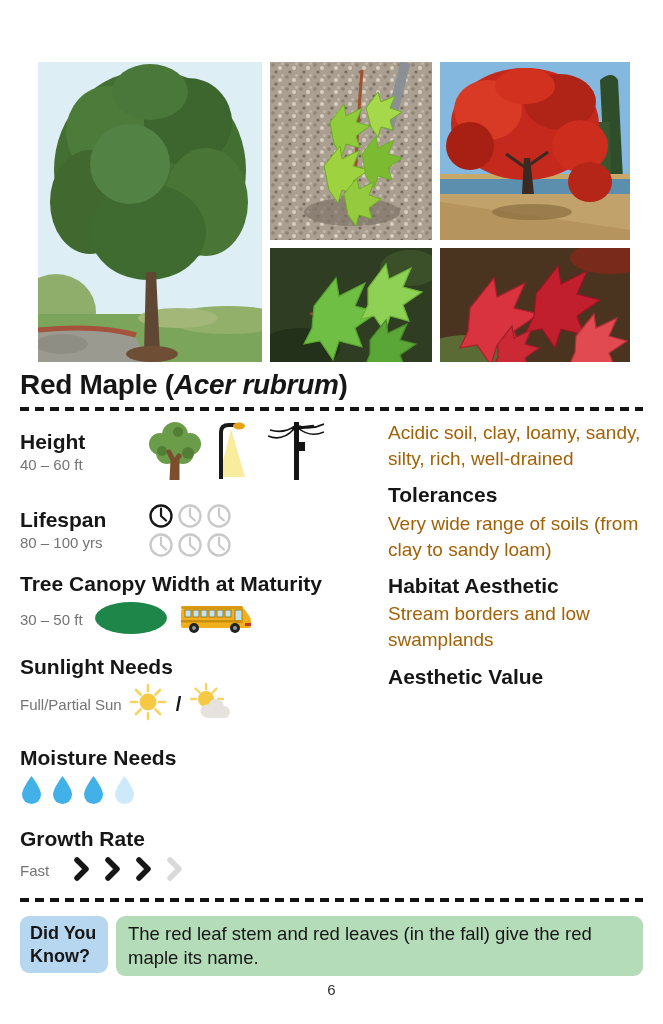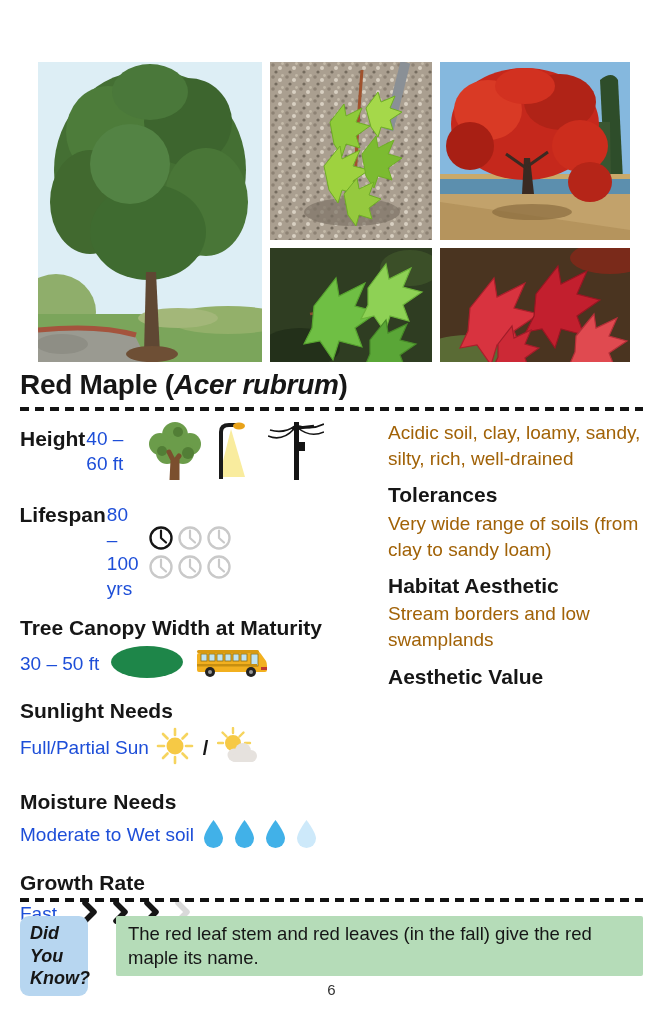--- a/index.html
+++ b/index.html
@@ -20,38 +20,38 @@
   
   .dashsep{position:absolute;left:20px;width:623px;height:4px;
            background:repeating-linear-gradient(90deg,#131313 0 9px,transparent 9px 15px);}
   .sep1{top:407px;}
   .sep2{top:898px;}
 
   
   .cols{position:absolute;left:20px;top:420px;width:623px;display:grid;grid-template-columns:368px 255px;}
   .sec{margin-bottom:16px;}
   .sec-h{font-size:21px;font-weight:bold;line-height:1.15;}
-  .sec-v{font-size:19px;color:#1d4ed8;line-height:1.3;}
+  .sec-v{font-size:15px;color:#737373;line-height:1.3;}
   .rowflex{display:flex;align-items:center;gap:10px;}
   .icons{display:flex;align-items:center;gap:12px;}
-  .textcol{display:flex;flex-direction:row;justify-content:center;gap:1px;}
+  .textcol{display:flex;flex-direction:column;justify-content:center;gap:1px;}
   .clockgrid{display:grid;grid-template-columns:repeat(3,26px);grid-template-rows:26px 26px;gap:3px;}
   .slash{font-weight:bold;font-size:20px;margin:0 2px;}
 
   
   .rsec{margin-bottom:11px;}
   .rsec .sec-h{margin-bottom:3px;}
   .rsec p{margin:0;font-size:19px;line-height:1.38;color:#a16207;}
 
   
-  .dyk-badge{position:absolute;left:20px;top:916px;width:68px;box-sizing:border-box;
+  .dyk-badge{position:absolute;left:20px;top:916px;width:88px;box-sizing:border-box;
              background:#b7d6f0;border-radius:9px;padding:6px 10px;
-             font-weight:bold;font-size:18px;line-height:1.25;font-style:italic;}
+             font-weight:bold;font-size:18px;line-height:1.25;}
   .dyk-box{position:absolute;left:116px;top:916px;width:527px;box-sizing:border-box;
-           background:#b5dcb8;border-radius:2px;padding:6px 12px;
+           background:#b5dcb8;border-radius:9px;padding:6px 12px;
            font-size:18.5px;line-height:1.3;}
 
   .pagenum{position:absolute;left:0;top:981px;width:663px;text-align:center;font-size:15px;color:#333;}
 </style>
 </head>
 <body>
 
 <div class="page">
 
   <div class="collage">
@@ -310,21 +310,20 @@
                 <rect x="14" y="27" width="24" height="8" rx="4"></rect>
               </g>
             </svg>
           </span>
         </div>
       </div>
 
       <div class="sec" style="margin-bottom:19px">
         <div class="sec-h" style="margin-bottom:5px">Moisture Needs</div>
         <div class="rowflex" style="gap:8px">
-          <span class="sec-v">Moderate to Wet soil</span>
           <span><svg width="23" height="29" viewBox="0 0 23 29">
                 <path d="M11.5,1 C11.5,1 2,13.5 2,19.5 a9.5,9.5 0 0,0 19,0 C21,13.5 11.5,1 11.5,1 Z" fill="#41b1e8"></path>
               </svg></span>
           <span><svg width="23" height="29" viewBox="0 0 23 29">
                 <path d="M11.5,1 C11.5,1 2,13.5 2,19.5 a9.5,9.5 0 0,0 19,0 C21,13.5 11.5,1 11.5,1 Z" fill="#41b1e8"></path>
               </svg></span>
           <span><svg width="23" height="29" viewBox="0 0 23 29">
                 <path d="M11.5,1 C11.5,1 2,13.5 2,19.5 a9.5,9.5 0 0,0 19,0 C21,13.5 11.5,1 11.5,1 Z" fill="#41b1e8"></path>
               </svg></span>
           <span><svg width="23" height="29" viewBox="0 0 23 29">

